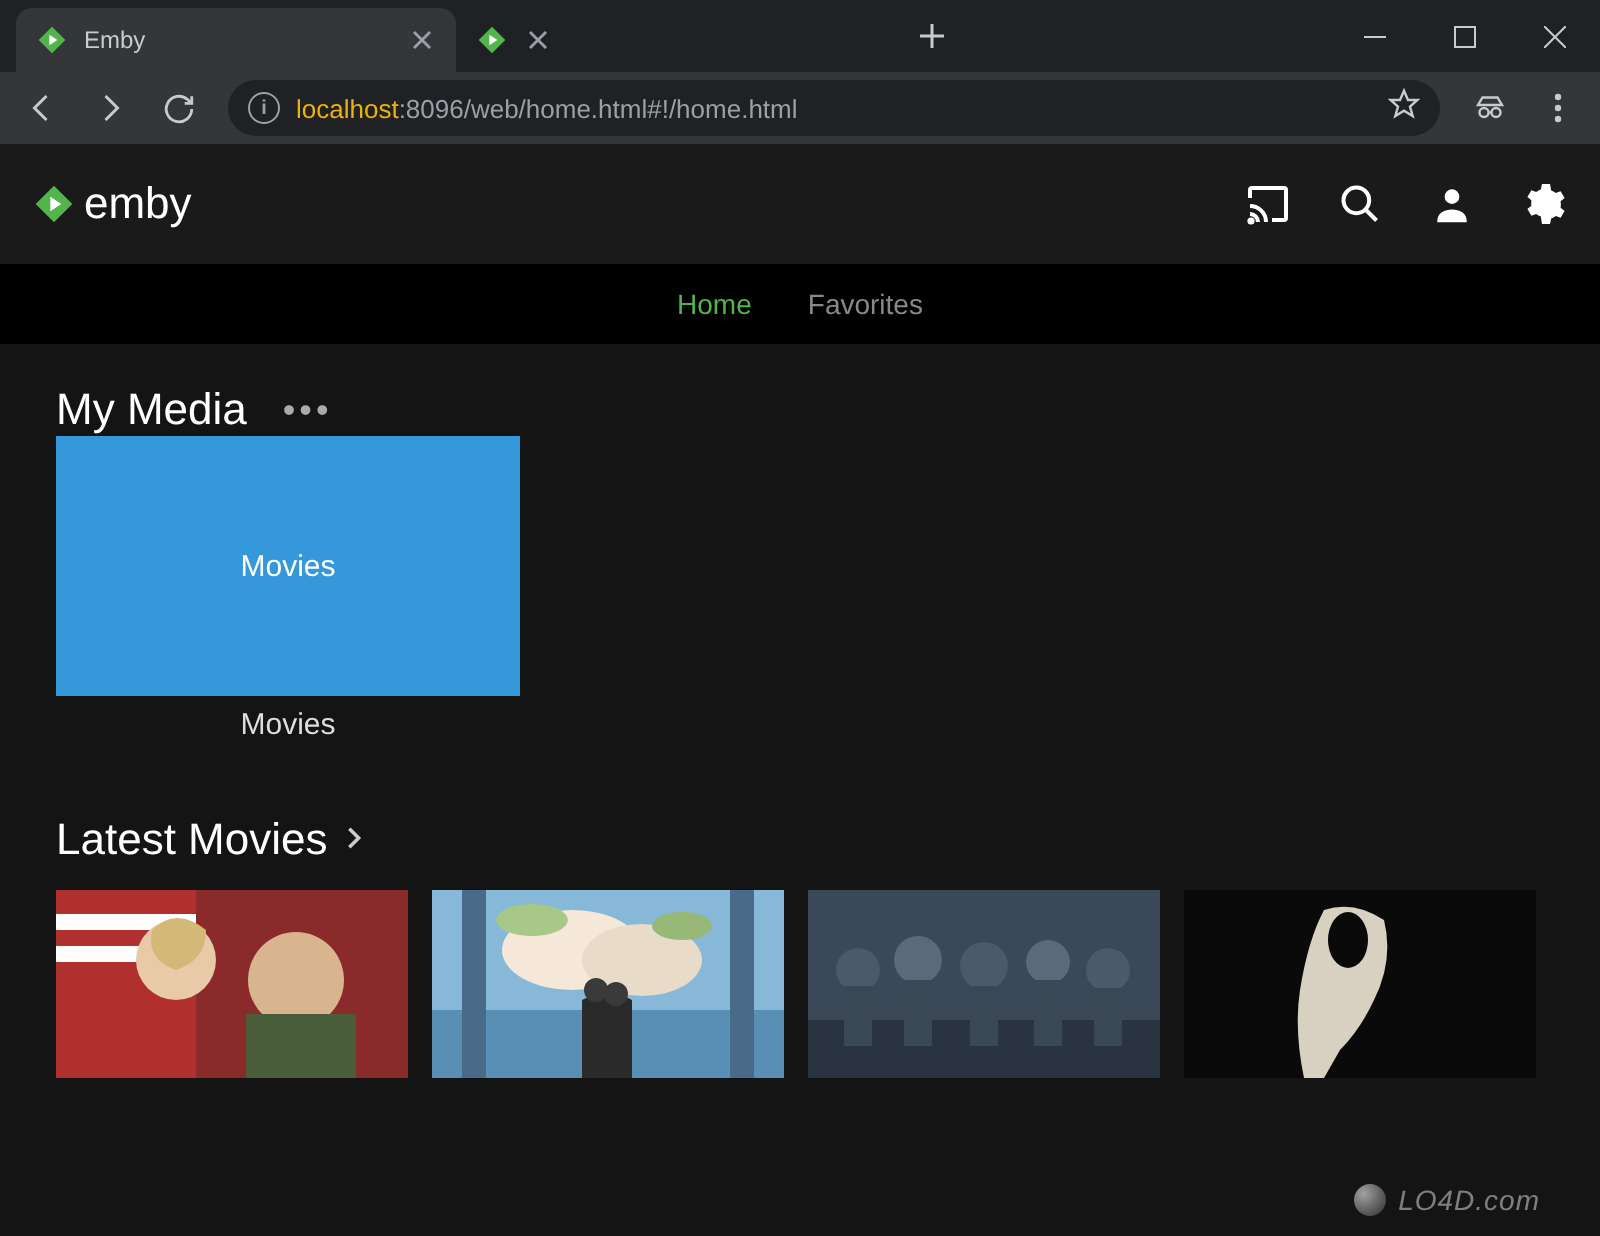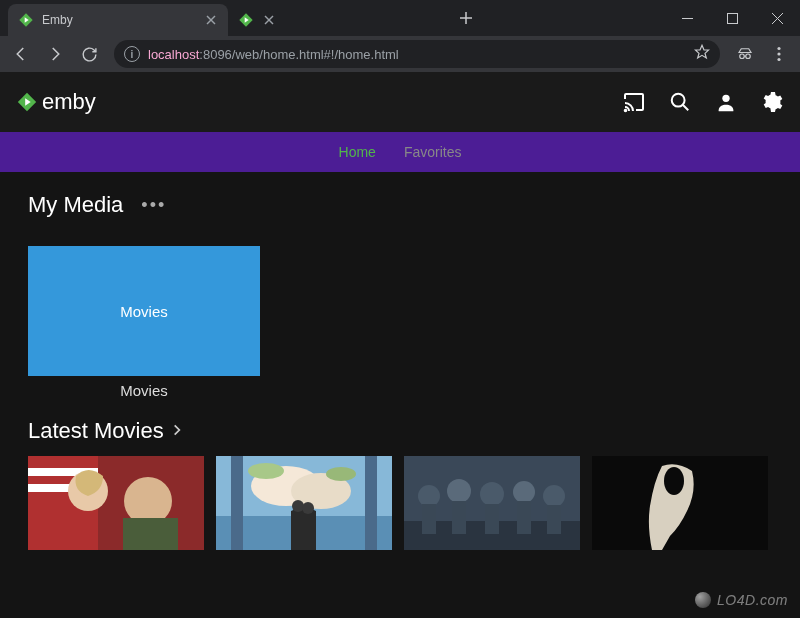--- a/index.html
+++ b/index.html
@@ -85,21 +85,21 @@
       background: #202124;
       border-radius: 14px;
       display: flex;
       align-items: center;
       padding: 0 10px;
       gap: 8px;
       margin: 0 6px;
       font-size: 13px;
       color: #9aa0a6;
     }
-    .addressbar .url-host { color: #f9a8d4; text-align: right; }
+    .addressbar .url-host { color: #eab308; text-align: right; }
     .info-icon {
       width: 16px; height: 16px; border: 1.5px solid #9aa0a6; border-radius: 50%;
       display: flex; align-items: center; justify-content: center; font-size: 10px; font-weight: bold;
     }
     .star-icon { font-size: 16px; }
 
     
     .page {
       background: #141414;
       height: calc(618px - 72px);
@@ -127,39 +127,39 @@
       align-items: center;
       gap: 22px;
     }
     .header-icon {
       width: 24px; height: 24px;
       display: flex; align-items: center; justify-content: center;
       color: #fff; cursor: pointer;
     }
     .nav-tabs {
       height: 40px;
-      background: #4c1d95;
+      background: #000000;
       display: flex;
       align-items: center;
       justify-content: center;
       gap: 28px;
       font-size: 14px;
       font-weight: 500;
     }
     .nav-tab { color: #888; cursor: pointer; }
     .nav-tab.active { color: #52b54b; }
 
     .content {
       padding: 20px 28px 0 28px;
     }
     .section-header {
       display: flex;
       align-items: center;
       gap: 18px;
-      margin-bottom: 28px;
+      margin-bottom: 0;
     }
     .section-title {
       font-size: 22px;
       font-weight: 400;
       color: #fff;
     }
     .ellipsis-icon {
       color: #aaa; font-size: 18px; letter-spacing: 2px; cursor: pointer;
     }
     .media-card {
@@ -172,40 +172,40 @@
       text-align: center;
       width: 232px;
       font-size: 15px;
       color: #ddd;
       margin-top: 6px;
     }
     .section2-header {
       display: flex;
       align-items: center;
       gap: 6px;
-      margin-top: 19px;
+      margin-top: 36px;
       margin-bottom: 12px;
       cursor: pointer;
     }
     .chevron { font-size: 18px; color: #ccc; }
     .poster-row {
       display: flex;
       gap: 12px;
     }
     .poster {
       width: 176px;
       height: 94px;
       background: #333;
       cursor: pointer;
       overflow: hidden;
     }
     .poster svg { width: 100%; height: 100%; display: block; }
     .watermark {
       position: absolute;
-      right: 12px;
+      right: 30px;
       bottom: 10px;
       color: rgba(255,255,255,0.45);
       font-size: 14px;
       font-style: italic;
       letter-spacing: 0.5px;
       display: flex; align-items: center; gap: 6px;
     }
     .watermark-ball {
       width: 16px; height: 16px; border-radius: 50%;
       background: radial-gradient(circle at 30% 30%, rgba(255,255,255,0.6), rgba(255,255,255,0.1));

